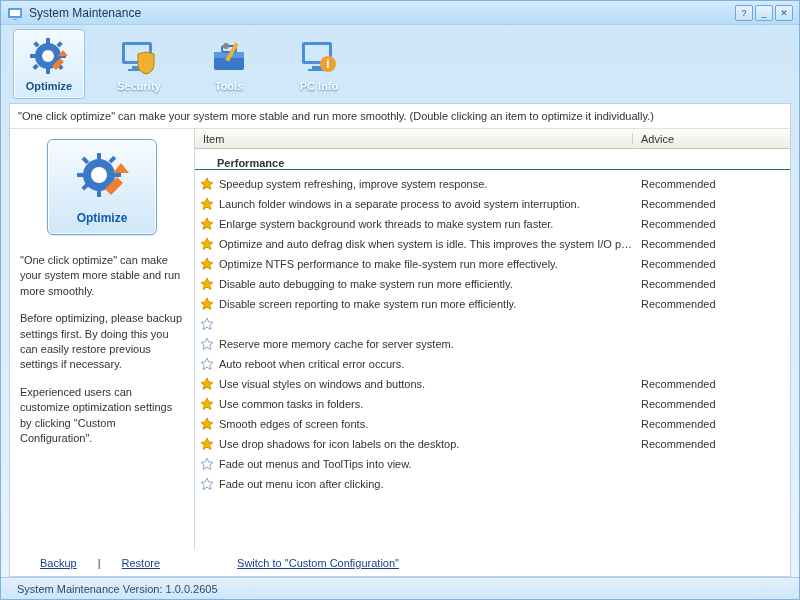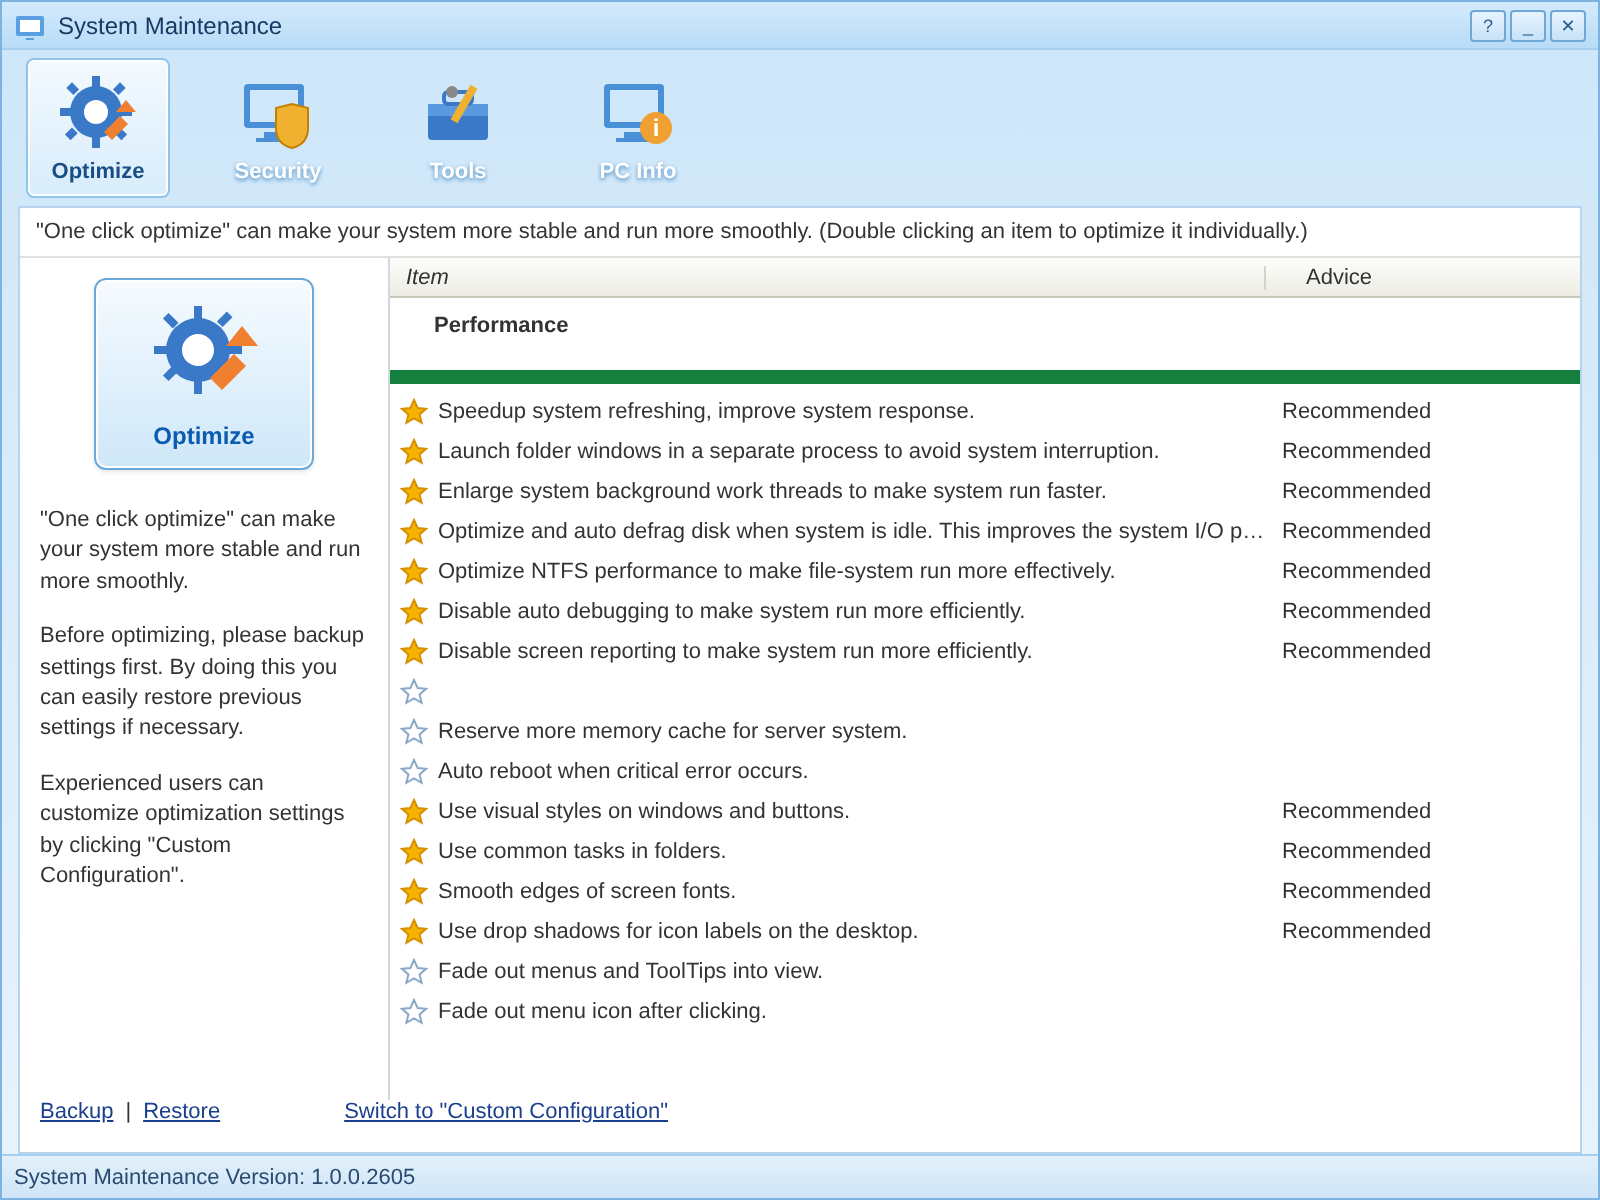--- a/index.html
+++ b/index.html
@@ -25,35 +25,35 @@
 .body { flex:1; display:flex; overflow:hidden; }
 
 .leftpane { width: 185px; border-right:1px solid #d0d8e0; padding: 10px; display:flex; flex-direction:column; align-items:center; }
 .bigbtn { width: 110px; height: 96px; border:1px solid #6ca8d8; border-radius:6px; background:linear-gradient(to bottom,#f6fbff 0%,#e2f1fc 50%,#cfe7f9 100%); display:flex; flex-direction:column; align-items:center; justify-content:center; box-shadow: 0 1px 2px rgba(0,0,0,0.1), inset 0 0 0 1px #fff; cursor:pointer; }
 .bigbtn .blabel { color:#0b5bb0; font-weight:bold; font-size:12px; margin-top:4px; }
 .leftpane .desc { margin-top: 18px; color:#333; line-height:1.4; }
 .leftpane .desc p { margin-bottom: 12px; }
 
 .rightpane { flex:1; display:flex; flex-direction:column; overflow:hidden; }
 .colhead { height:20px; background:linear-gradient(to bottom,#fdfdfb,#edecE4); border-bottom:1px solid #c8c8b8; display:flex; align-items:center; font-size:11px; color:#333; }
-.colhead .c1 { width: 438px; padding-left:8px; border-right:1px solid #d4d4c4;font-style:italic; }
-.colhead .c2 { flex:1; padding-left:8px;margin-left:12px; }
+.colhead .c1 { width: 438px; padding-left:8px; border-right:1px solid #d4d4c4; }
+.colhead .c2 { flex:1; padding-left:8px; }
 .listwrap { flex:1; overflow-y:scroll; position:relative; }
-.group { font-weight:bold; color:#333; padding: 8px 0 16px 22px; border-bottom:7px solid #15803d; margin-bottom:4px; }
+.group { font-weight:bold; color:#333; padding: 8px 0 0 22px; border-bottom:1px solid #15803d; margin-bottom:4px; }
 .row { display:flex; align-items:center; height:20px; }
 .row .star { width:24px; display:flex; align-items:center; justify-content:center; }
 .row .txt { width: 414px; color:#333; white-space:nowrap; overflow:hidden; text-overflow:ellipsis; }
 .row .adv { flex:1; color:#333; padding-left:8px; }
 
-.footer { height: 26px; display:flex; align-items:flex-start; padding: 0 10px; gap: 6px; }
+.footer { height: 26px; display:flex; align-items:center; padding: 0 10px; gap: 21px; margin-left: 20px; }
 .footer a { color:#1a3f8f; text-decoration:underline; cursor:pointer; }
 .footer .sep { color:#333; }
 .footer .switch { margin-left: 56px; }
 
-.statusbar { height:22px; background:linear-gradient(to bottom,#e2f0fb,#cfe5f7); border-top:1px solid #a8cfee; padding:0 6px; display:flex; align-items:center; color:#2a4a6f; margin: 0; }
+.statusbar { height:22px; background:linear-gradient(to bottom,#e2f0fb,#cfe5f7); border-top:1px solid #a8cfee; padding:0 16px; display:flex; align-items:center; color:#2a4a6f; margin: 0; }
 
 svg { display:block; }
 
 .scrollbar-corner { width:16px; background:#e8e8e8; border-left:1px solid #ccc; }
 </style>
 </head>
 <body>
 
 <div class="window">
 

